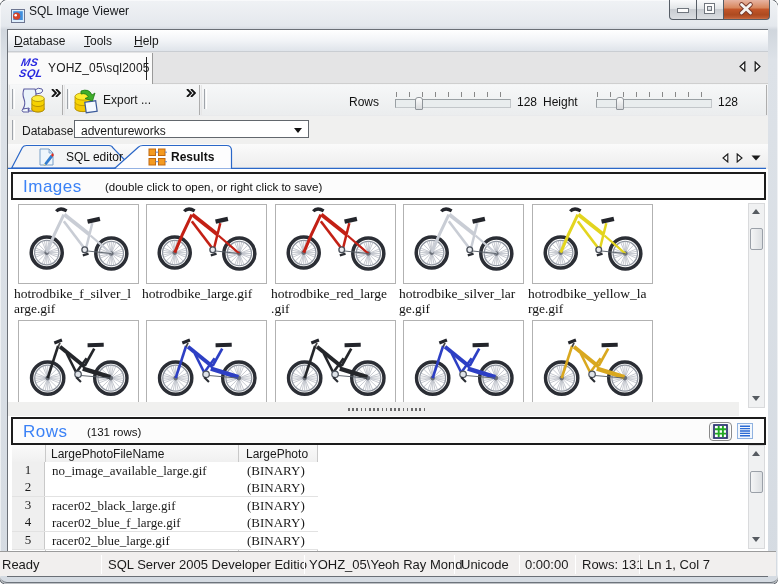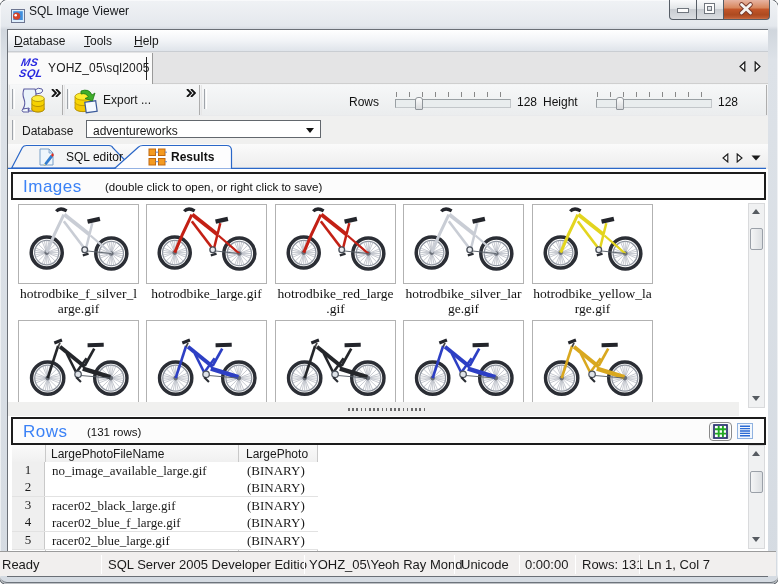--- a/index.html
+++ b/index.html
@@ -62,21 +62,21 @@
 #tabrow{position:absolute;left:8px;top:144px;width:760px;height:25px;
   background:linear-gradient(180deg,#fbfbfb,#ececec)}
 
 #content{position:absolute;left:8px;top:169px;width:760px;height:382px;background:#fff}
 .hdrbox{position:absolute;left:3px;width:755px;height:28px;background:#fcfcfc;
   border:2px solid #1c1c1c}
 .hdrbig{position:absolute;left:10px;top:3px;font-size:17px;color:#3b82f6;letter-spacing:.5px}
 .hdrsmall{position:absolute;top:7px;font-size:11.5px;color:#111}
 .cell{position:absolute;width:121px;height:80px;border:1px solid #b2b2b2;background:#fff}
 .cell svg{position:absolute;left:2px;top:2px}
-.clabel{position:absolute;width:129px;text-align:center;
+.clabel{position:absolute;width:129px;text-align:left;
   font:13.5px "Liberation Serif",serif;line-height:15px;color:#111}
 
 .sbar{position:absolute;width:17px;background:#f0f1f2;border:1px solid #d9dadc}
 .sbtn{position:absolute;left:0;width:15px;height:16px}
 .sbtn:after{content:"";position:absolute;left:3px;width:0;height:0;
   border-left:4px solid transparent;border-right:4px solid transparent}
 .sbtn.up:after{top:5px;border-bottom:5px solid #565b61}
 .sbtn.dn:after{top:5px;border-top:5px solid #565b61}
 .sthumb2{position:absolute;left:1px;width:13px;
   background:linear-gradient(90deg,#f4f5f6,#dcdfe2);border:1px solid #9aa0a8;border-radius:2px}
@@ -253,21 +253,21 @@
     <div class="sliderticks" style="left:589px;width:116px;
       background-image:repeating-linear-gradient(90deg,#888 0 1px,transparent 1px 13px)"></div>
     <div class="slidertrack" style="left:588px;width:116px"></div>
     <div class="sthumb" style="left:608px"></div>
     <div class="tlabel" style="left:710px">128</div>
   </div>
 
   <div id="dbrow">
     <div class="grip" style="left:4px;top:4px"></div>
     <div class="abs" style="left:14px;top:8px;font-size:12px">Database</div>
-    <div class="combo" style="left:78px;top:4px;width:235px;height:18px">
+    <div class="combo" style="left:66px;top:4px;width:235px;height:18px">
       <span class="ct">adventureworks</span>
         <span class="ca"></span>
     </div>
   </div>
 
   <div id="tabrow">
     <svg class="abs" style="left:0;top:0" width="760" height="25" viewBox="0 0 760 25">
       <path d="M3.7 24 L14.4 3.5 Q15.6 1.5 18.5 1.5 L101 1.5 Q104 1.5 105 4 L124.5 24 Z" fill="#f4f5f6" stroke="#2a67c8" stroke-width="1.2"></path>
       <path d="M0 24.4 L107 24.4" stroke="#2a67c8" stroke-width="1.2"></path>
       <path d="M106 25 L130.5 3 Q132 1.5 135 1.5 L218.5 1.5 Q223.5 1.5 223.5 6.5 L223.5 25 Z" fill="#fdfdfe" stroke="#2a67c8" stroke-width="1.2"></path>

